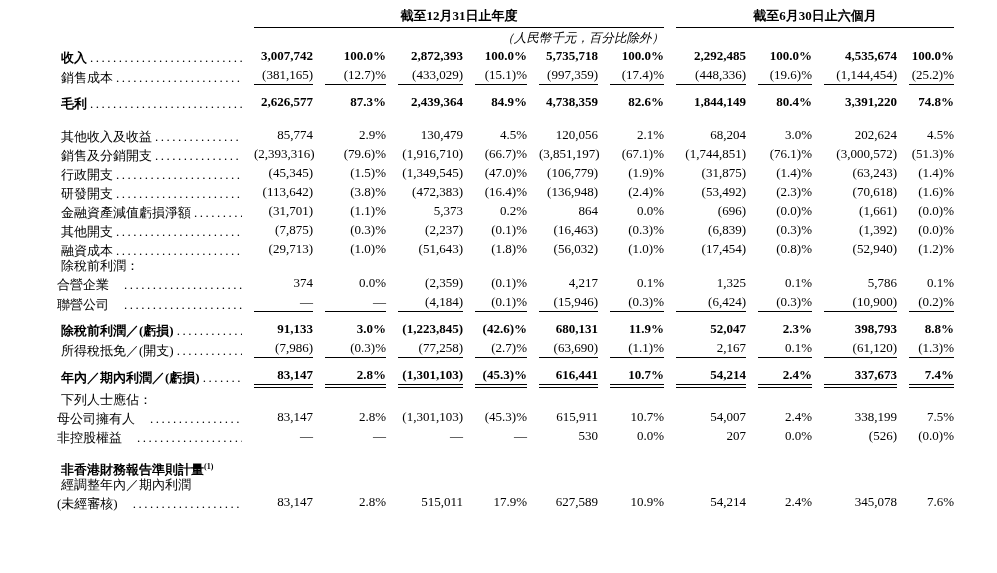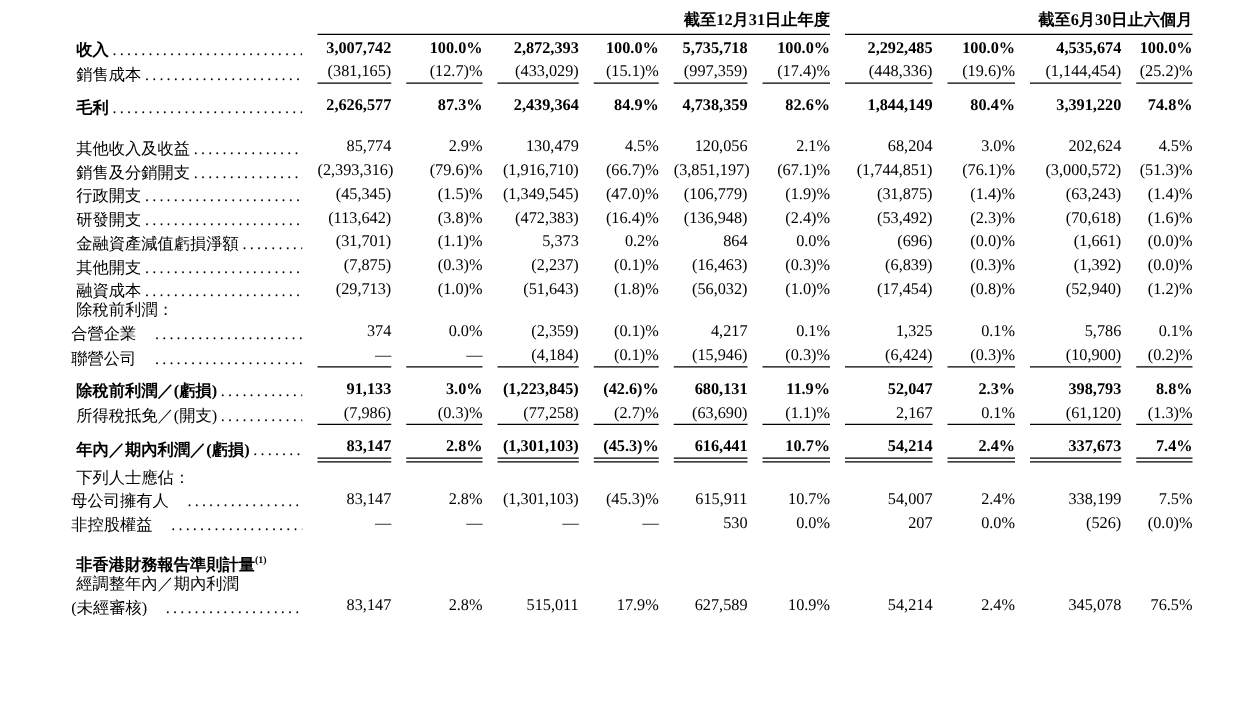--- a/index.html
+++ b/index.html
@@ -17,21 +17,21 @@
     table-layout: fixed;
     width: 912px;
     margin: 8px 0 0 42px;
     font-size: 13px;
     line-height: 15px;
   }
   td { vertical-align: bottom; padding: 0; }
 
   
   .grp {
-    text-align: right;
+    text-align: center;
     font-weight: bold;
     border-bottom: 1.5px solid #000;
     padding-bottom: 4px;
     margin-left: 12px;
     white-space: nowrap;
   }
   .yr {
     text-align: center;
     font-weight: bold;
     border-bottom: 1.5px solid #000;
@@ -90,20 +90,24 @@
     <thead>
       <tr class="h1">
         <td></td>
         <td colspan="6">
           <div class="grp">截至12月31日止年度</div>
         </td>
         <td colspan="4">
           <div class="grp">截至6月30日止六個月</div>
         </td>
       </tr>
+      <tr class="h3">
+        <td colspan="7" class="note-r">（人民幣千元，百分比除外）</td>
+        <td colspan="4"></td>
+      </tr>
     </thead>
     <tbody id="tbody">
         <tr class="bold">
           <td class="lc">
             <div class="lbl">
               <span class="t">收入</span>
               <span class="dots"></span>
             </div>
           </td>
           <td class="n">
@@ -921,18 +925,18 @@
           <td class="n">
             <div class="cw">54,214</div>
           </td>
           <td class="n">
             <div class="cw">2.4%</div>
           </td>
           <td class="n">
             <div class="cw">345,078</div>
           </td>
           <td class="n">
-            <div class="cw">76.5%</div>
+            <div class="cw">7.6%</div>
           </td>
         </tr>
       </tbody>
   </table>
 </div>
 
 </body></html>

